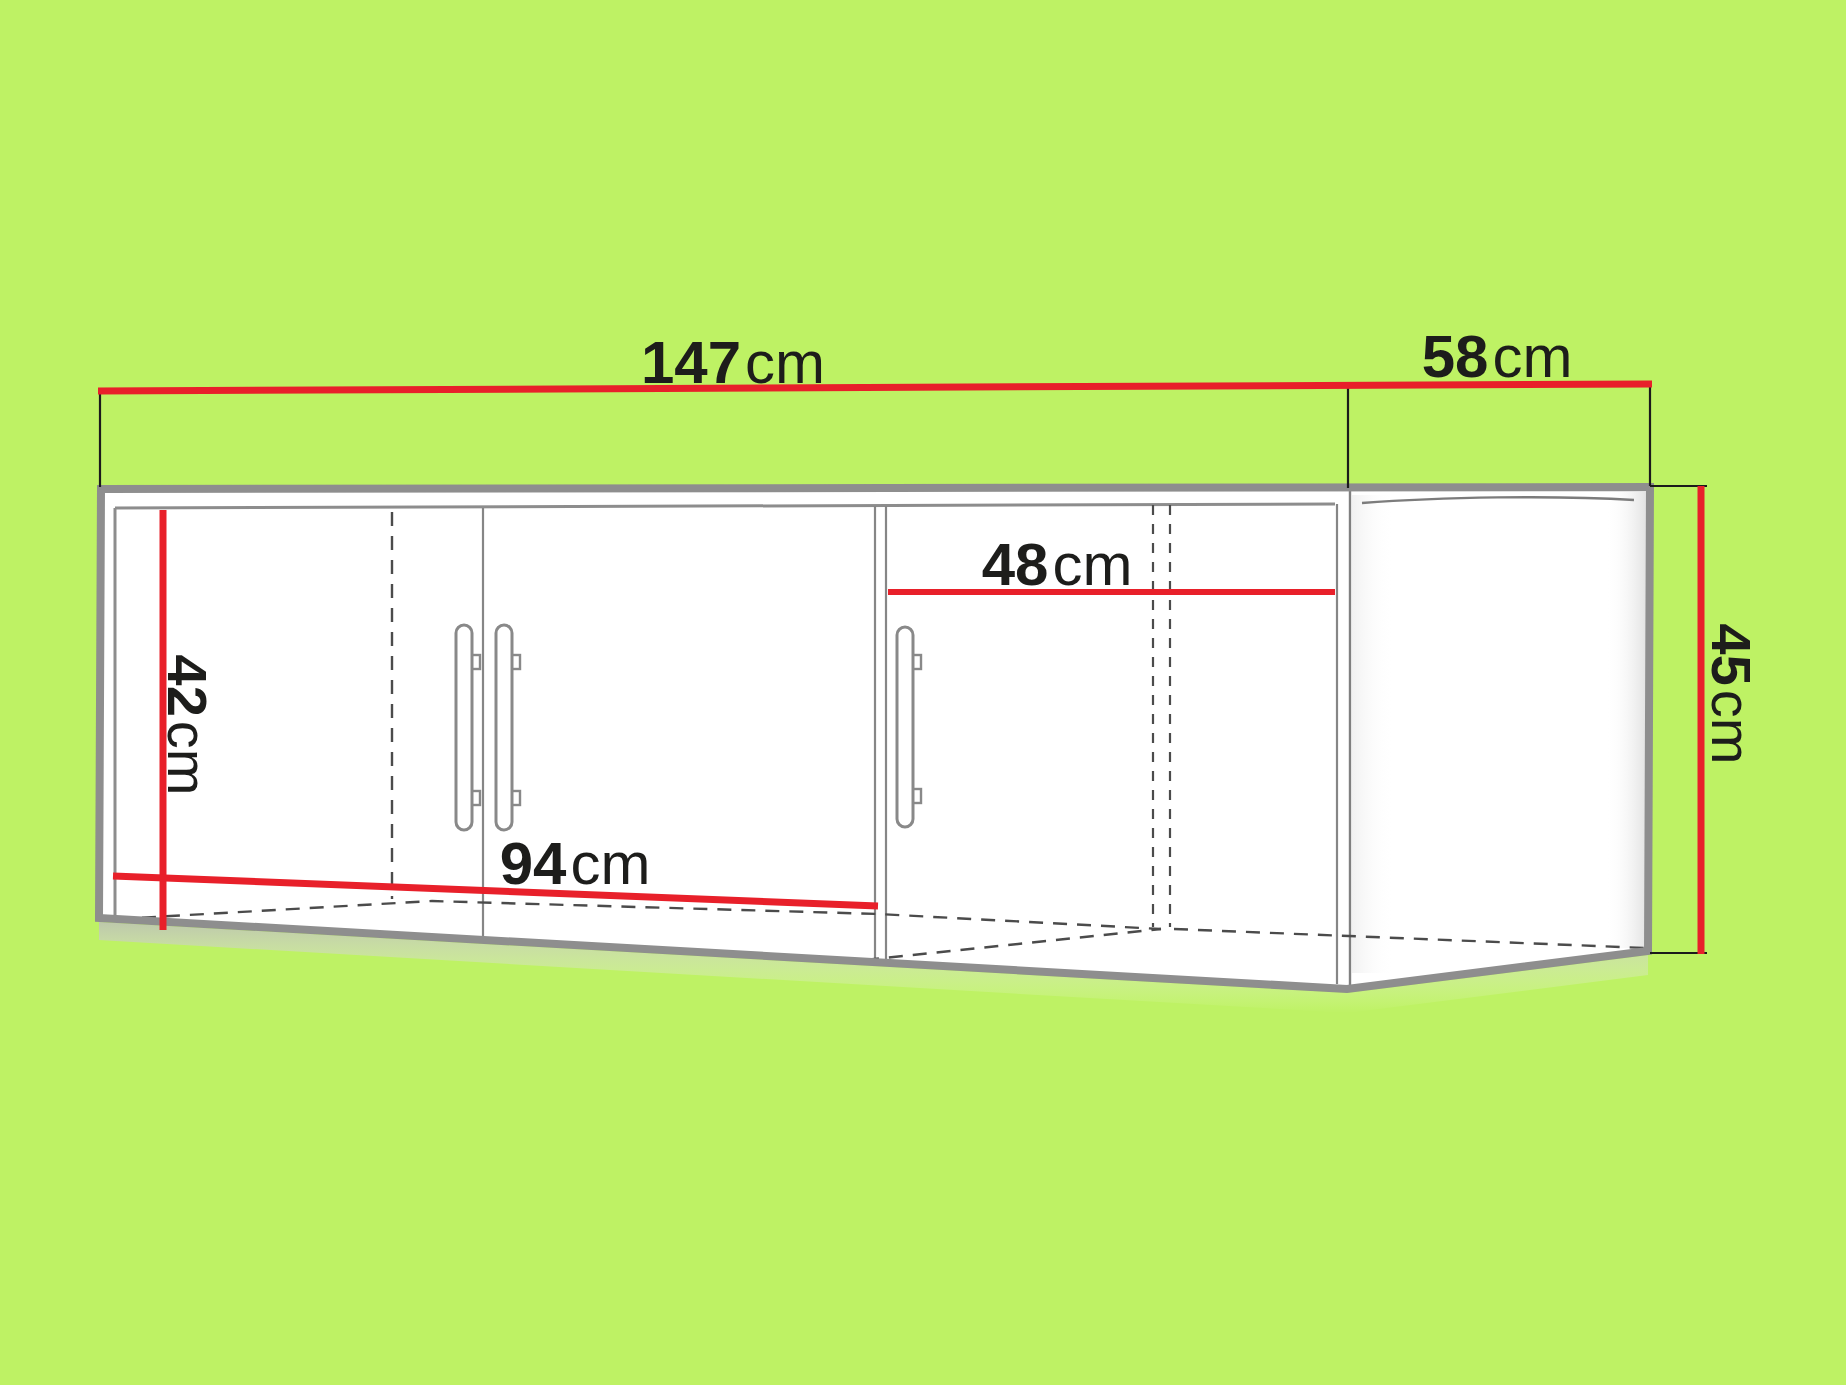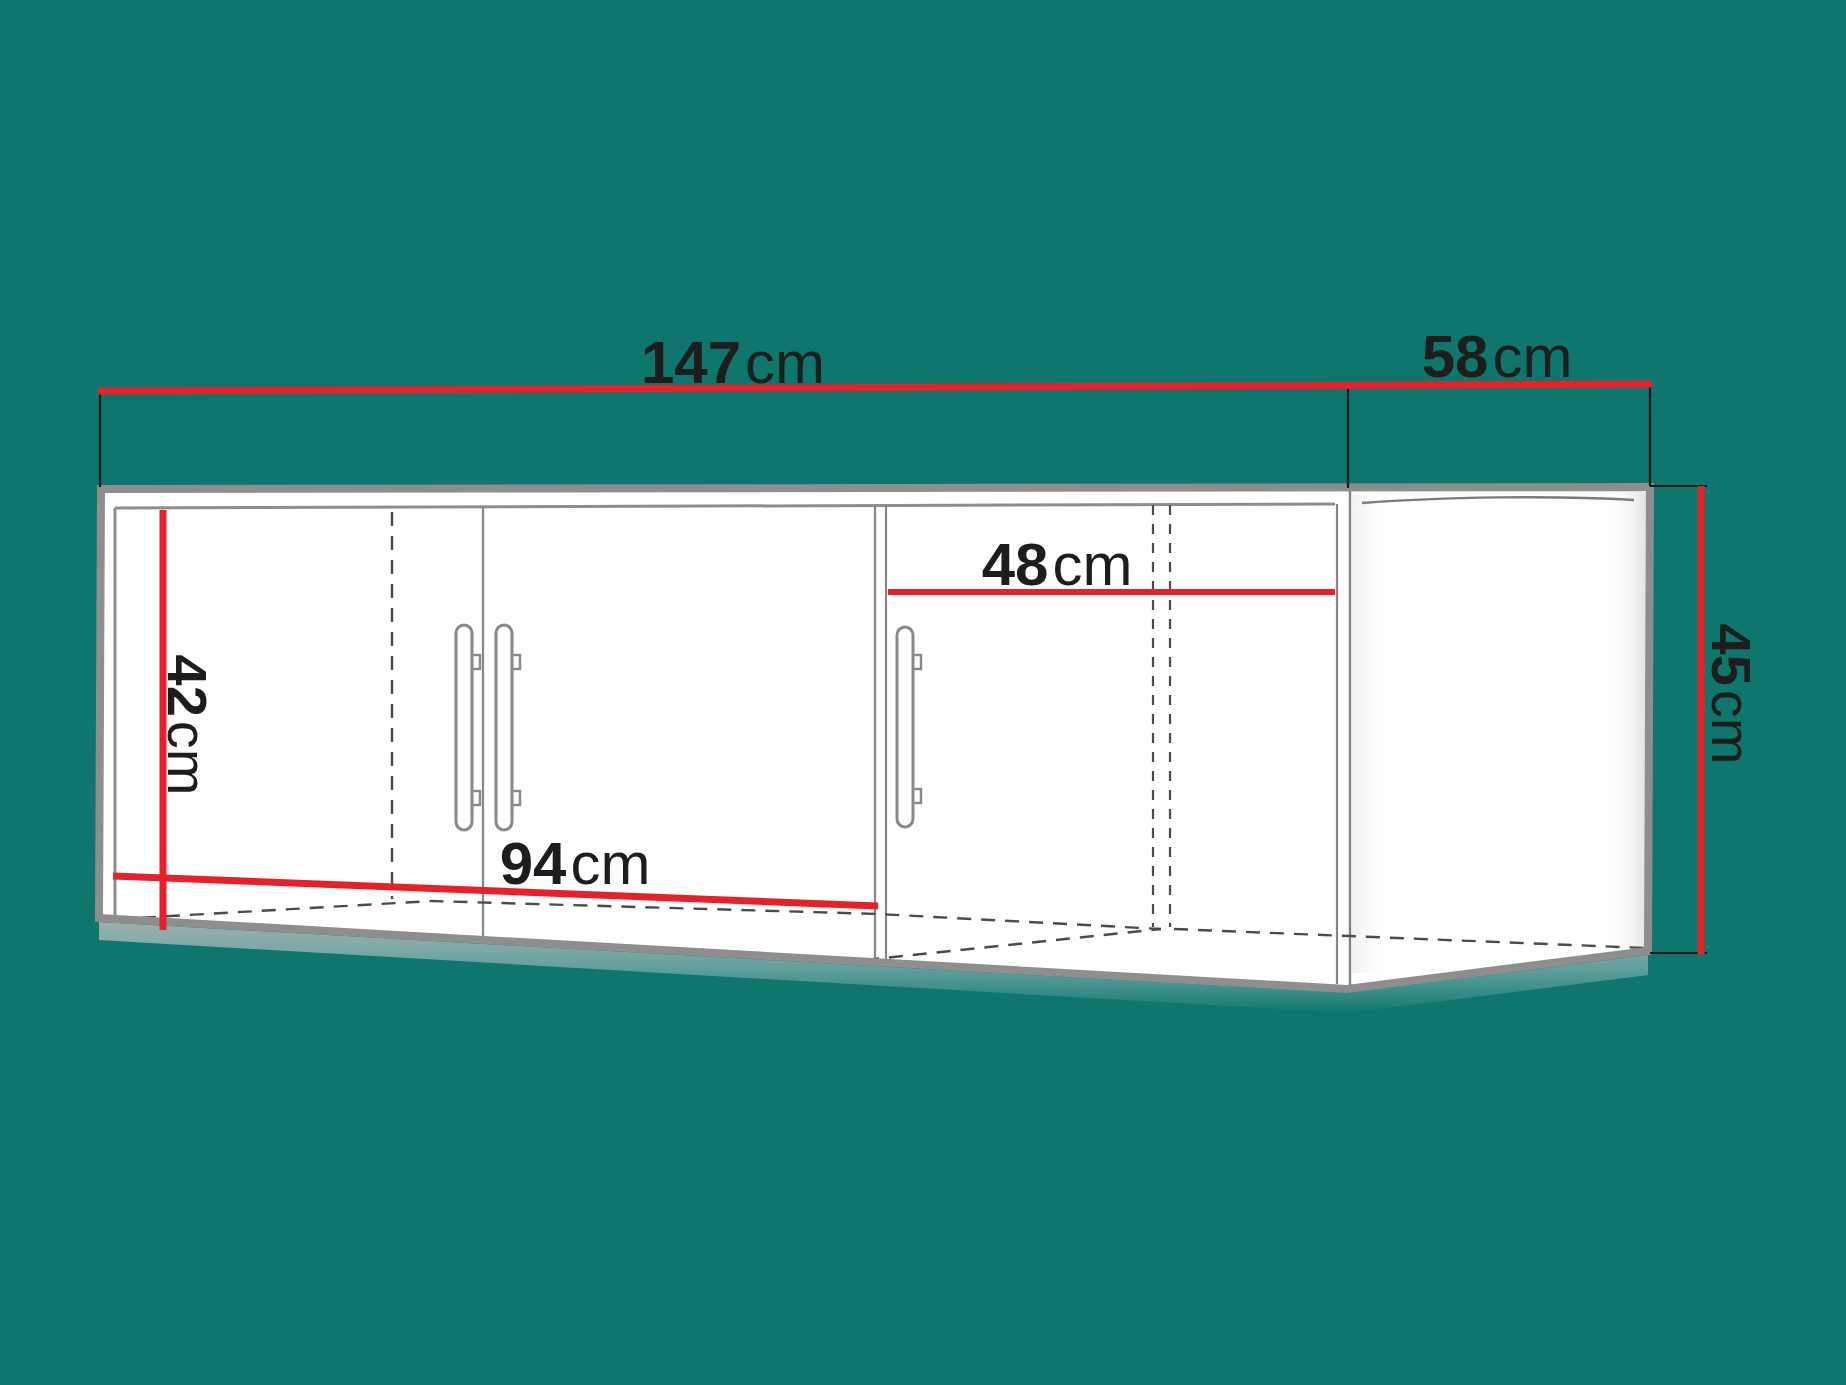--- a/index.html
+++ b/index.html
@@ -1,16 +1,16 @@
 <!DOCTYPE html>
 <html><head>
 <meta charset="utf-8">
 <style>
   html,body{margin:0;padding:0;background:#ffffff;}
-  .stage{position:relative;width:1846px;height:1385px;background:#0f766e;overflow:hidden;
+  .stage{position:relative;width:1846px;height:1385px;background:#bef264;overflow:hidden;
          font-family:"Liberation Sans", sans-serif;}
   svg{position:absolute;left:0;top:0;display:block;}
   text{fill:#1d1d1b;}
   .dim-label{font-size:60px;}
   .dim-label-v{font-size:56px;}
   .num{font-weight:700;}
   .unit{font-weight:400;}
 </style>
 </head>
 <body>

